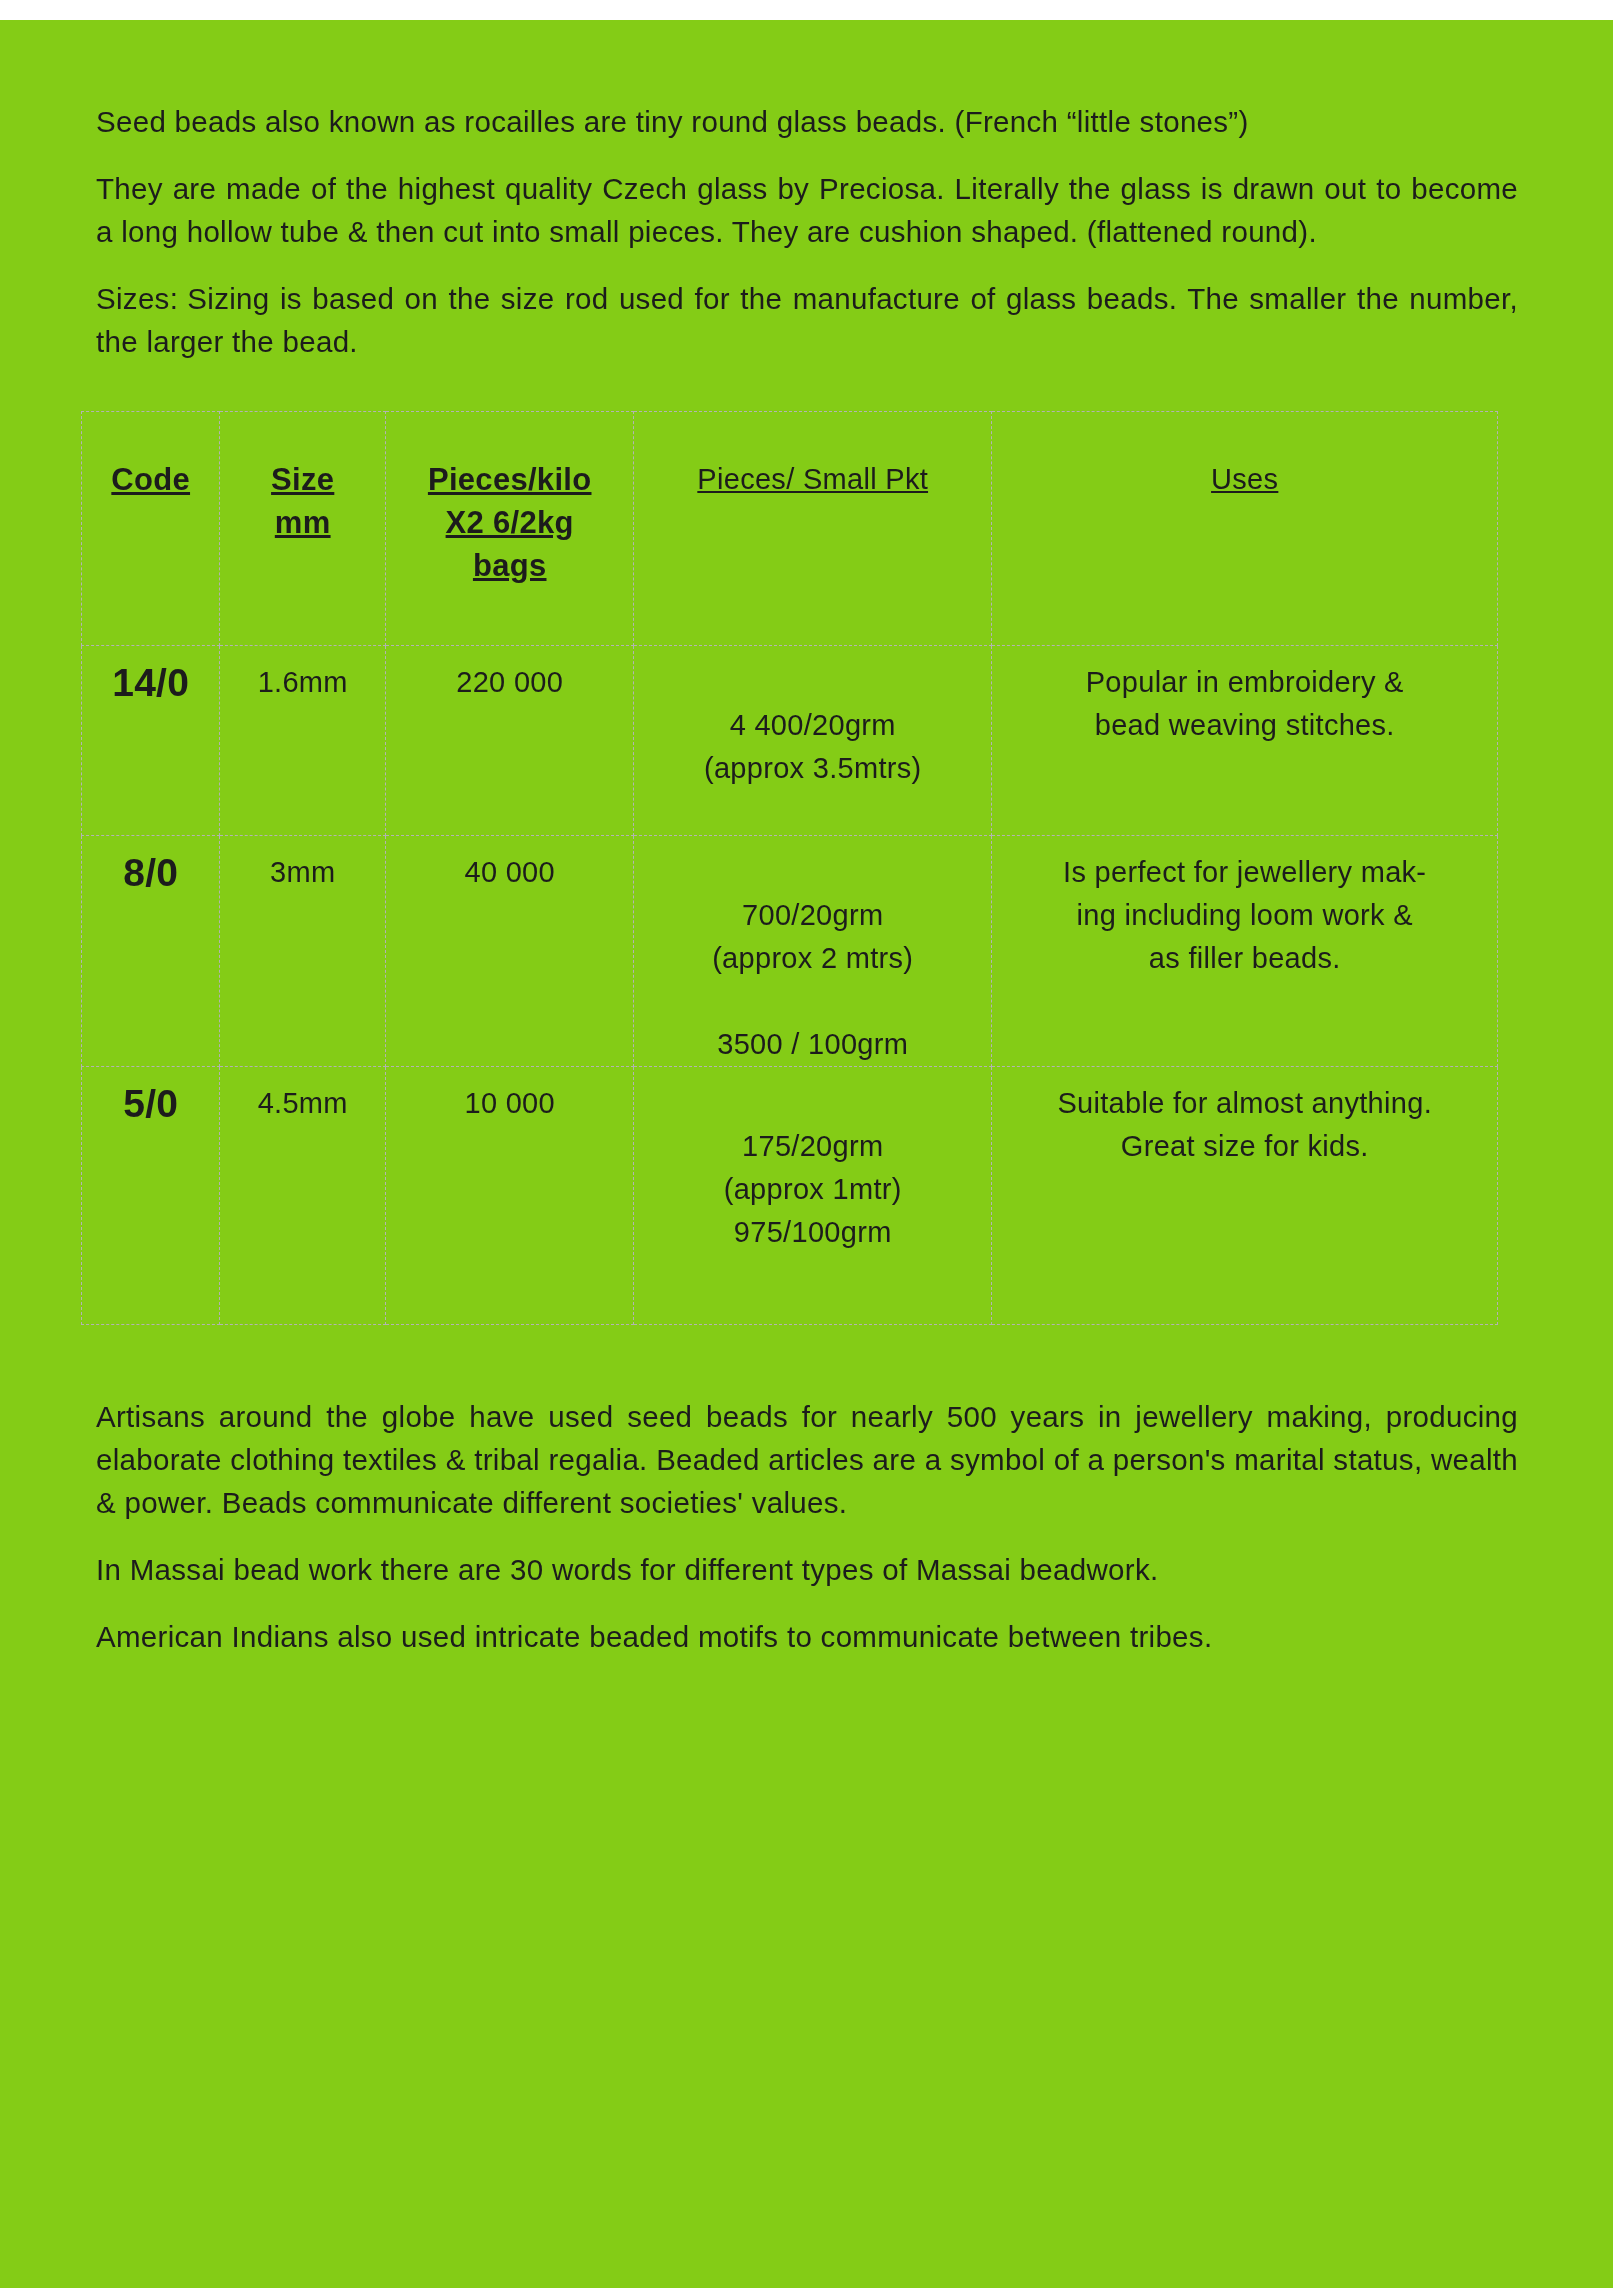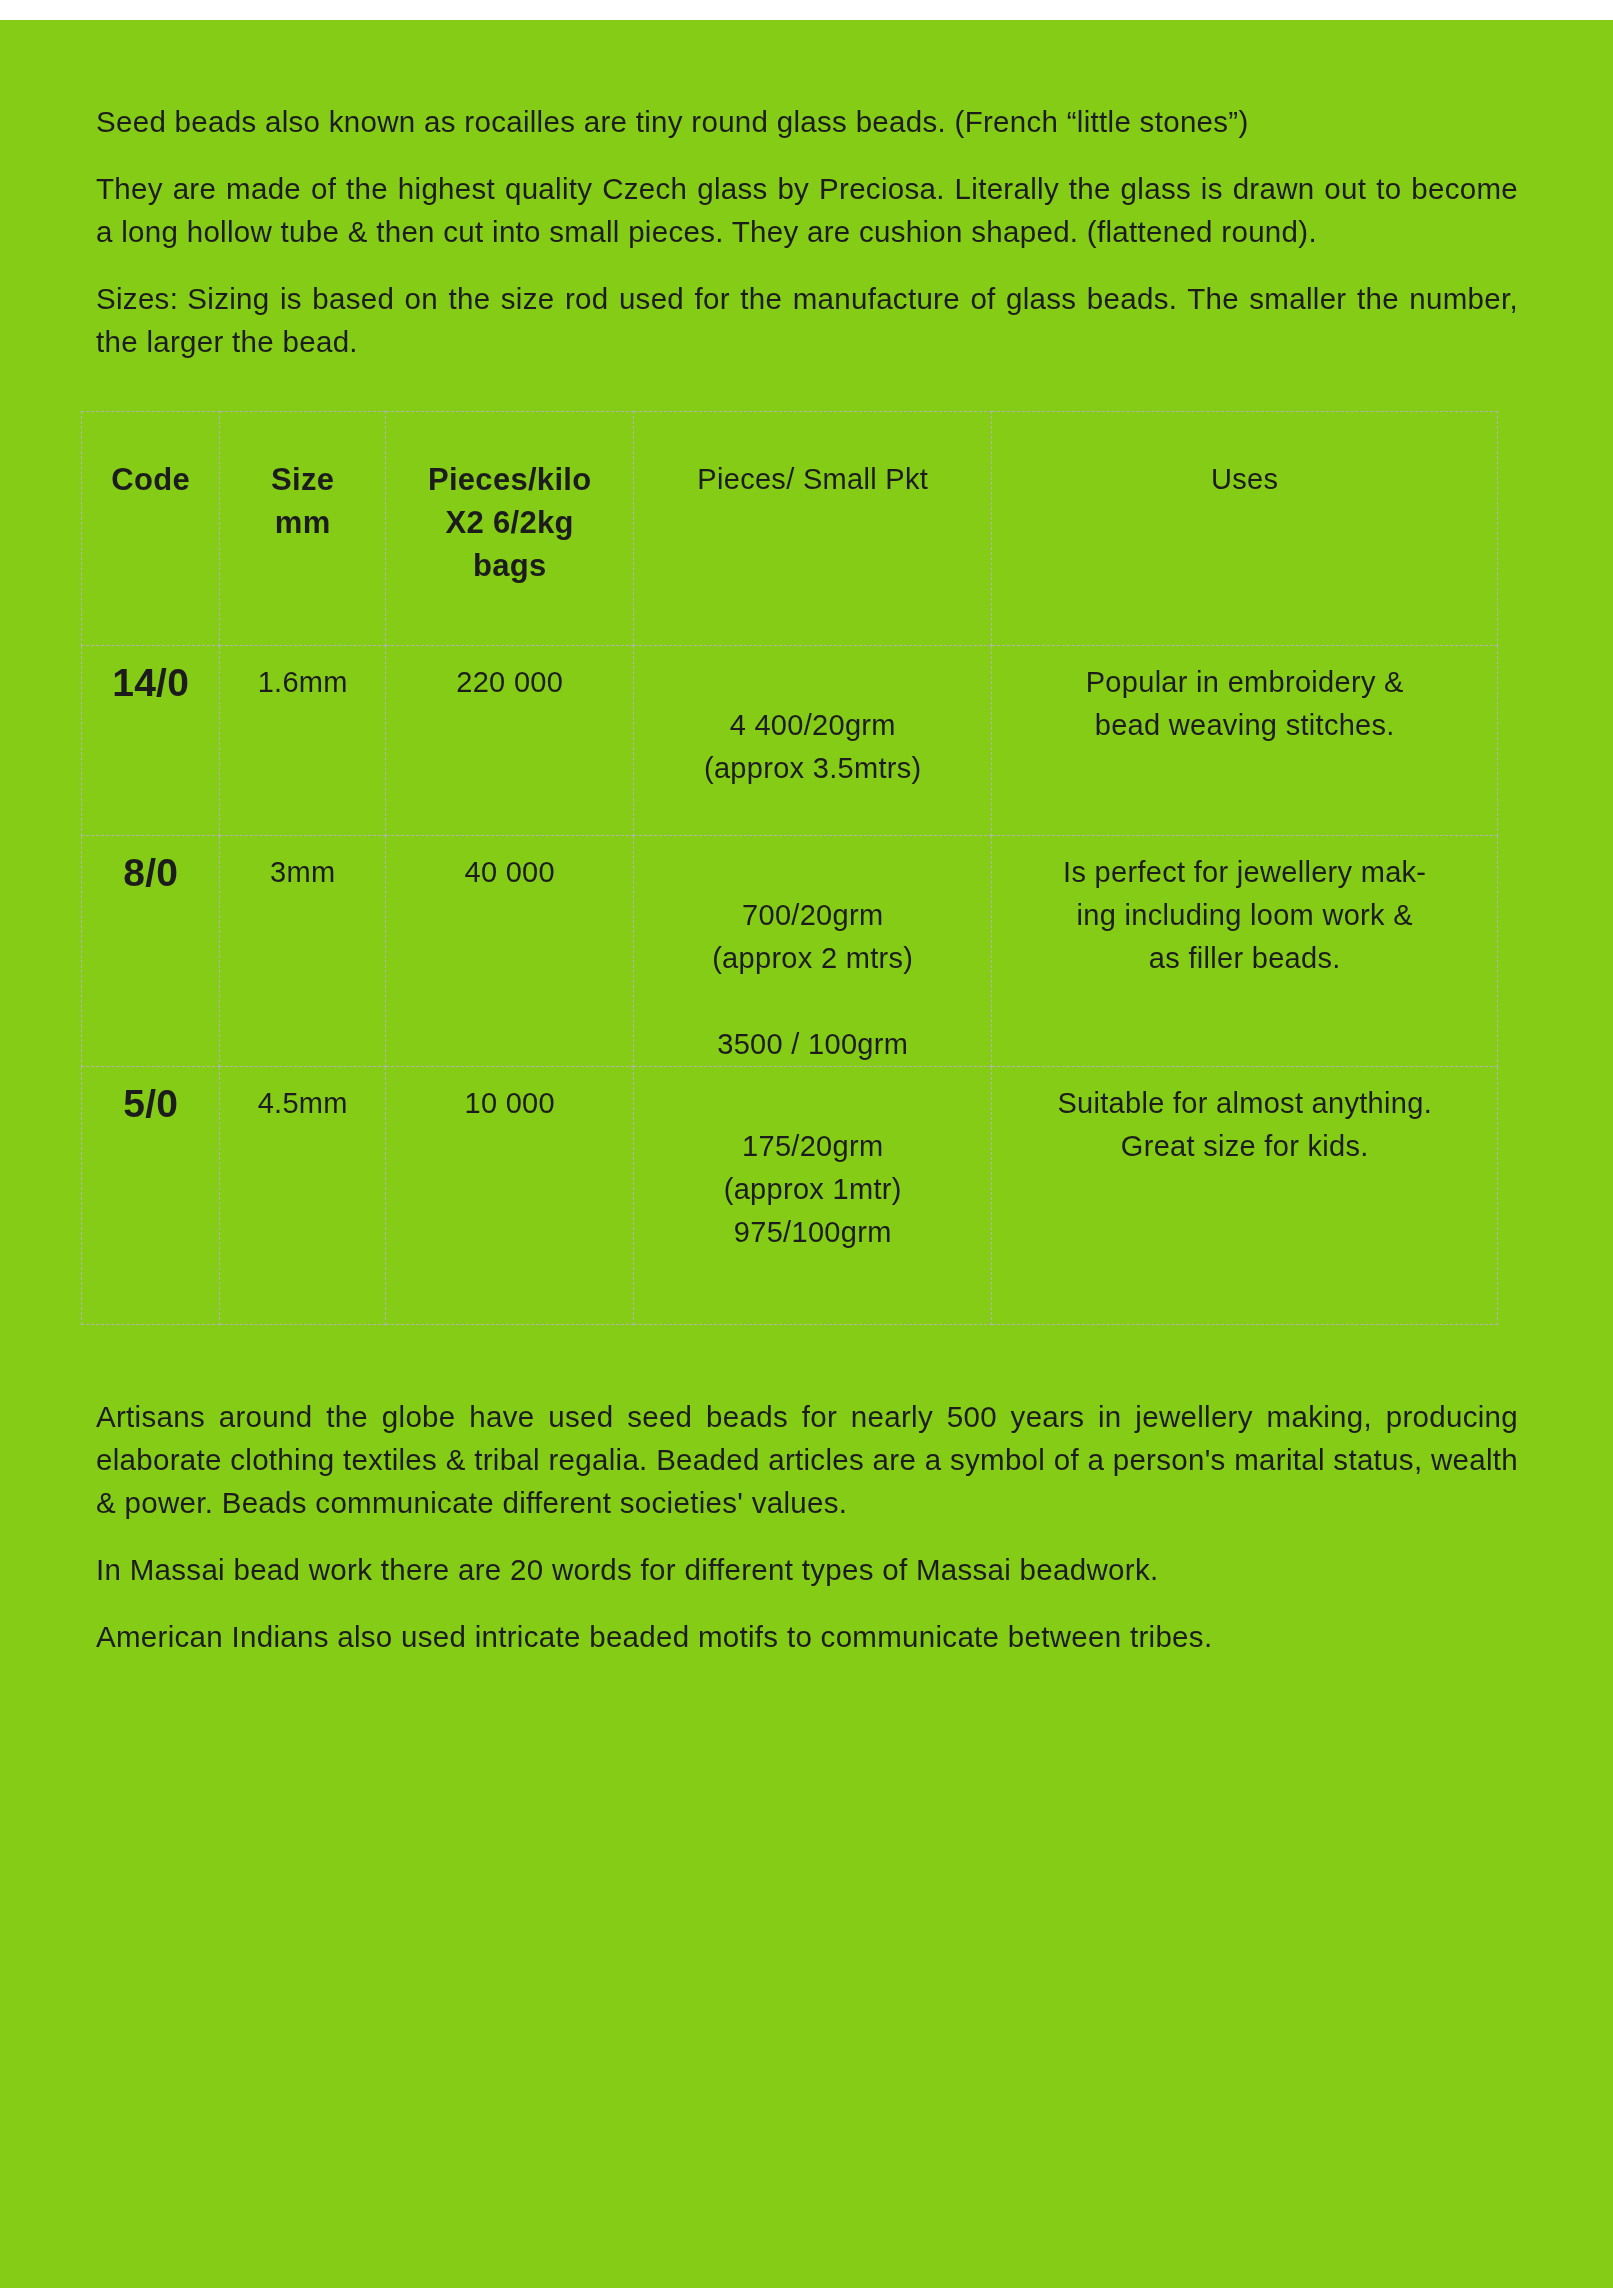--- a/index.html
+++ b/index.html
@@ -52,20 +52,21 @@
   .bead-table tbody tr:nth-child(1) { height: 190px; }
   .bead-table tbody tr:nth-child(2) { height: 225px; }
   .bead-table tbody tr:nth-child(3) { height: 258px; }
   .bead-table tbody tr:nth-child(4) { height: 245px; }
 
   .bead-table th {
     font-size: 31px;
     font-weight: 700;
     line-height: 43px;
     padding-top: 46px;
+    text-decoration: underline;
   }
   .bead-table th.th-normal { font-size: 29px; font-weight: 400; }
 
   .bead-table td {
     font-size: 29px;
     line-height: 43px;
     padding-top: 14.8px;
   }
   .bead-table td.cell-code { font-size: 39px; font-weight: 700; }
   .bead-table td.cell-pkt  { padding-top: 58px; }
@@ -134,19 +135,19 @@
 975/100grm</td>
         <td class="multiline">Suitable for almost anything.
 Great size for kids.</td>
       </tr>
     </tbody>
   </table>
 
   <p class="body-text">Artisans around the globe have used seed beads for nearly 500 years in jewellery making, producing elaborate clothing textiles &amp; tribal regalia. Beaded articles are a symbol of a person's marital status, wealth &amp; power. Beads communicate different societies' values.</p>
 
 
-  <p class="body-text">In Massai bead work there are 20 words for different types of Massai beadwork.</p>
+  <p class="body-text">In Massai bead work there are 30 words for different types of Massai beadwork.</p>
 
   <p class="body-text">American Indians also used intricate beaded motifs to communicate between tribes.</p>
 
 
 </div>
 
 
 </body></html>

